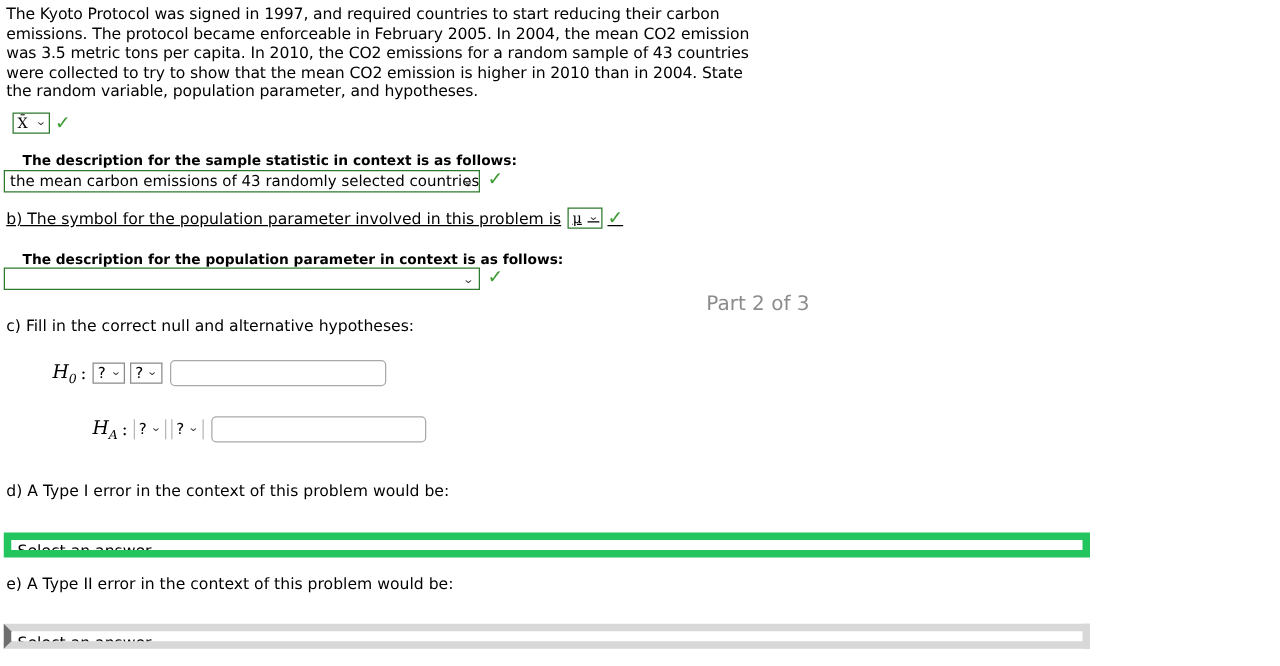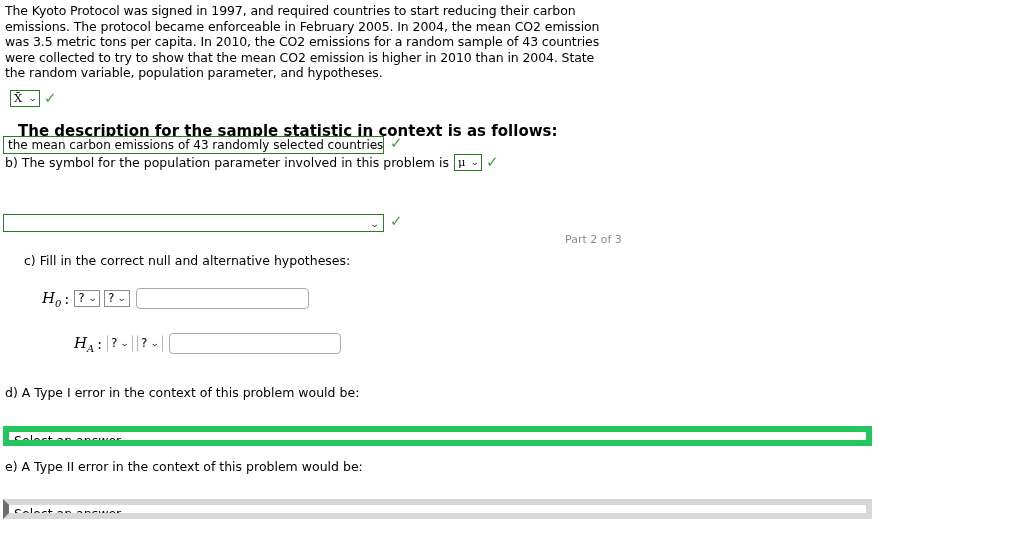--- a/index.html
+++ b/index.html
@@ -41,21 +41,21 @@
     position: absolute;
     font-size: 12.5px;
     white-space: nowrap;
     display: flex;
     align-items: center;
   }
   .qtext { white-space: pre; }
 
   .sublabel {
     position: absolute;
-    font-size: 15px;
+    font-size: 11px;
     font-weight: bold;
     white-space: nowrap;
   }
 
   
   .sym-select {
     display: inline-flex;
     align-items: center;
     justify-content: space-between;
     box-sizing: border-box;
@@ -186,21 +186,21 @@
     position: absolute;
     right: 6px;
     top: 2px;
     font-size: 10px;
     color: #222;
     transform: scaleX(1.3);
   }
 
   .part-indicator {
     position: absolute;
-    font-size: 11px;
+    font-size: 16px;
     color: #8c8c8c;
     white-space: nowrap;
   }
 </style>
 </head>
 <body>
 
 <div class="page">
 
   <div class="intro">The Kyoto Protocol was signed in 1997, and required countries to start reducing their carbon emissions. The protocol became enforceable in February 2005. In 2004, the mean CO2 emission was 3.5 metric tons per capita. In 2010, the CO2 emissions for a random sample of 43 countries were collected to try to show that the mean CO2 emission is higher in 2010 than in 2004. State the random variable, population parameter, and hypotheses.</div>
@@ -214,38 +214,39 @@
   </div>
 
   <div class="sublabel" style="left:18px; top:122px;">The description for the sample statistic in context is as follows:</div>
 
   <div class="desc-select" style="left:3px; top:136px; width:381px;">
     <span>the mean carbon emissions of 43 randomly selected countries in 2010</span>
     <span class="chev">⌄</span>
   </div>
   <span class="check" style="position:absolute; left:386px; top:136px;">✓</span>
 
-  <div class="qline" style="left:5px; top:154px;">
+  <div class="qline" style="left:5px; top:166px;text-decoration:underline;">
     <span class="qtext">b) The symbol for the population parameter involved in this problem is</span>
     <span class="sym-select" style="margin-left:5px; min-width:28px;">
       <span>μ</span>
       <span class="chev">⌄</span>
     </span>
     <span class="check">✓</span>
   </div>
 
+  <div class="sublabel" style="left:18px; top:201px;">The description for the population parameter in context is as follows:</div>
 
   <div class="desc-select" style="left:3px; top:214px; width:381px;">
     <span class="chev">⌄</span>
   </div>
   <span class="check" style="position:absolute; left:386px; top:214px;">✓</span>
 
   <div class="part-indicator" style="left:565px; top:233px;">Part 2 of 3</div>
 
-  <div class="qline" style="left:5px; top:253px;margin-left:19px;">
+  <div class="qline" style="left:5px; top:253px;">
     <span class="qtext">c) Fill in the correct null and alternative hypotheses:</span>
   </div>
 
   <div class="hyp-row" style="left:42px; top:288px;">
     <span class="hyp-label">
       <span>H</span><sub>0</sub>
     </span>
     <span class="hyp-colon">:</span>
     <span class="q-select">
       <span>?</span>

